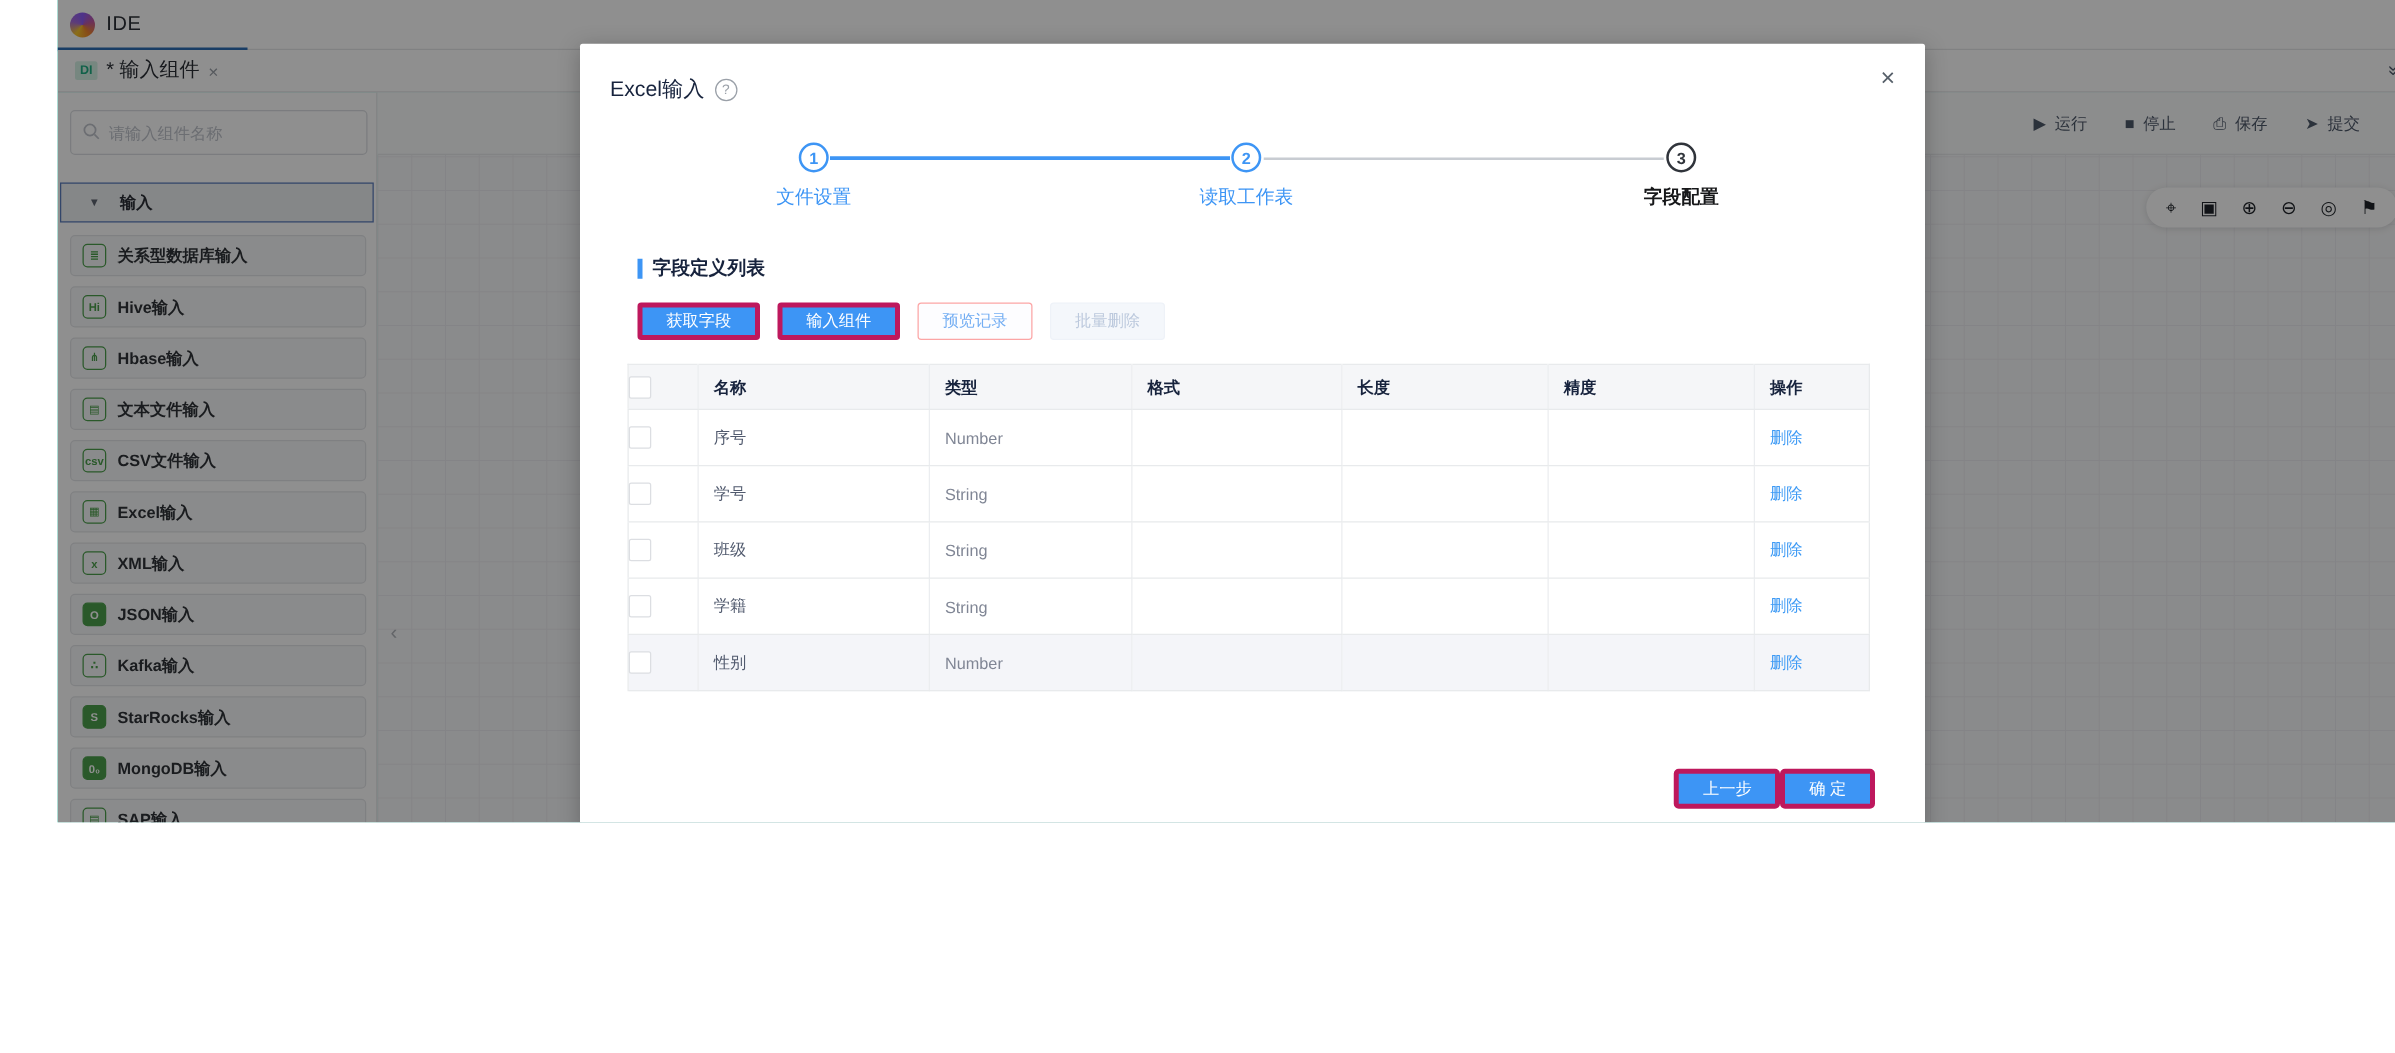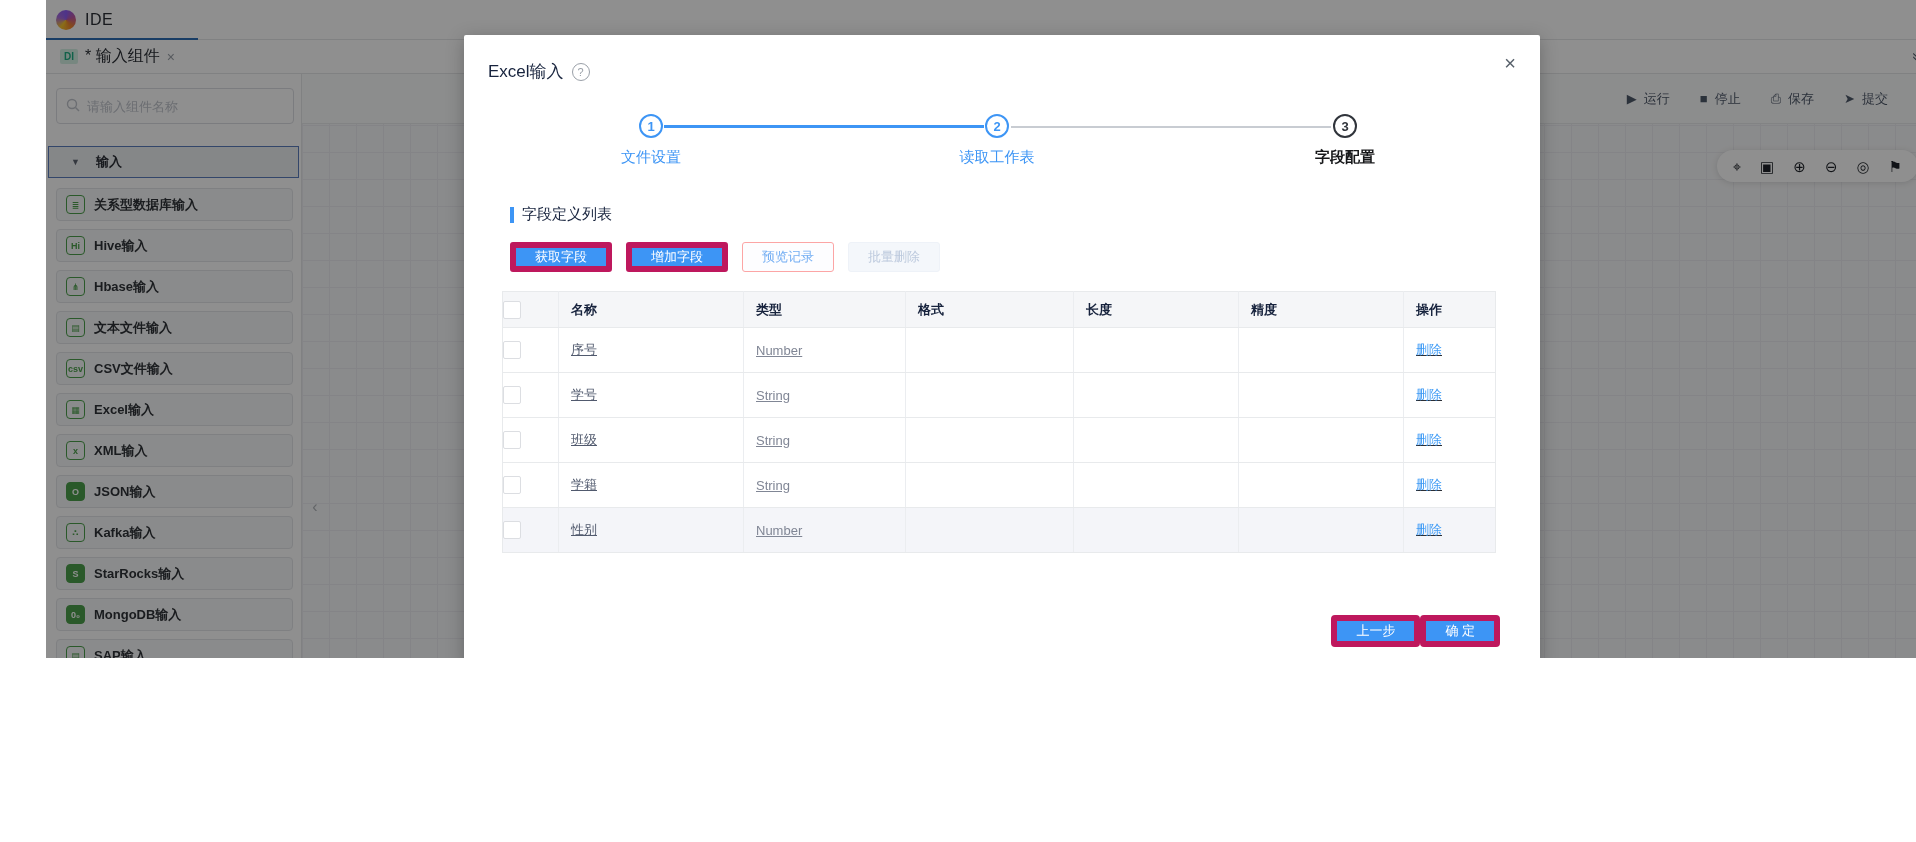--- a/index.html
+++ b/index.html
@@ -96,36 +96,36 @@
   .step.done .step-label{color:#3d95f5;}
   .step.current .step-label{color:#17181a;font-weight:700;}
   .connector{position:absolute;top:11px;height:3px;z-index:1;}
   .connector.active{left:200px;width:320px;background:#3d95f5;}
   .connector.inactive{left:547px;width:320px;background:#c8ccd2;height:2px;top:12px;}
 
   
   .modal-content{padding:0 38px;}
   .section-head{margin:37px 0 0 8px;display:flex;align-items:center;gap:8px;}
   .section-bar{width:4px;height:16px;background:#3d95f5;}
-  .section-title{font-size:15px;font-weight:400;color:#17233d;}
+  .section-title{font-size:15px;font-weight:700;color:#17233d;}
   .actions-row{margin-top:18px;margin-left:8px;display:flex;gap:14px;}
   .btn{height:30px;border-radius:3px;font-size:13px;display:flex;align-items:center;justify-content:center;
     padding:0 19px;cursor:pointer;box-sizing:border-box;font-family:inherit;}
-  .btn.primary{background:#3d95f5;color:#fff;border:6px solid #be185d;}
+  .btn.primary{background:#3d95f5;color:#fff;border:4px solid #be185d;}
   .btn.outline{background:#fdfdff;color:#74aef3;border:1px solid #fca5a5;}
   .btn.disabled{background:#f4f7fb;color:#bcc9dd;border:1px solid #eef2f8;cursor:not-allowed;}
 
   
   .field-table{margin-top:19px;width:994px;border-collapse:collapse;table-layout:fixed;
     border:1px solid #e8eaec;font-size:13px;}
   .field-table th,.field-table td{border-right:1px solid #ebedf0;border-bottom:1px solid #e8eaec;
     text-align:left;padding:0 0 0 12px;box-sizing:border-box;}
   .field-table th:last-child,.field-table td:last-child{border-right:none;}
   .field-table thead th{background:#f5f6f8;height:36px;color:#17233d;font-weight:700;}
-  .field-table tbody td{height:45px;background:#fff;text-decoration:underline;}
+  .field-table tbody td{height:45px;background:#fff;}
   .field-table tbody tr:last-of-type td{background:#f4f5f9;}
   .c-check{width:56px;text-align:center;padding:0 !important;}
   .col-name{width:185px;} .col-type{width:162px;} .col-format{width:168px;}
   .col-length{width:165px;} .col-precision{width:165px;} .col-op{width:92px;}
   .cell-name{color:#515a6e;}
   .cell-type{color:#808695;}
   .checkbox{display:inline-block;width:16px;height:16px;border:1px solid #dcdee2;border-radius:2px;background:#fff;
     vertical-align:middle;cursor:pointer;}
   .del-link{color:#3d9af5;cursor:pointer;text-decoration:none;}
 
@@ -288,21 +288,21 @@
     </div>
 
     <div class="modal-content">
       <div class="section-head">
         <span class="section-bar"></span>
         <span class="section-title">字段定义列表</span>
       </div>
 
       <div class="actions-row">
         <button class="btn primary">获取字段</button>
-          <button class="btn primary">增加字段</button>
+          <button class="btn primary">输入组件</button>
           <button class="btn outline">预览记录</button>
           <button class="btn disabled">批量删除</button>
       </div>
 
       <table class="field-table">
         <colgroup>
           <col class="c-check">
             <col class="col-name">
             <col class="col-type">
             <col class="col-format">

